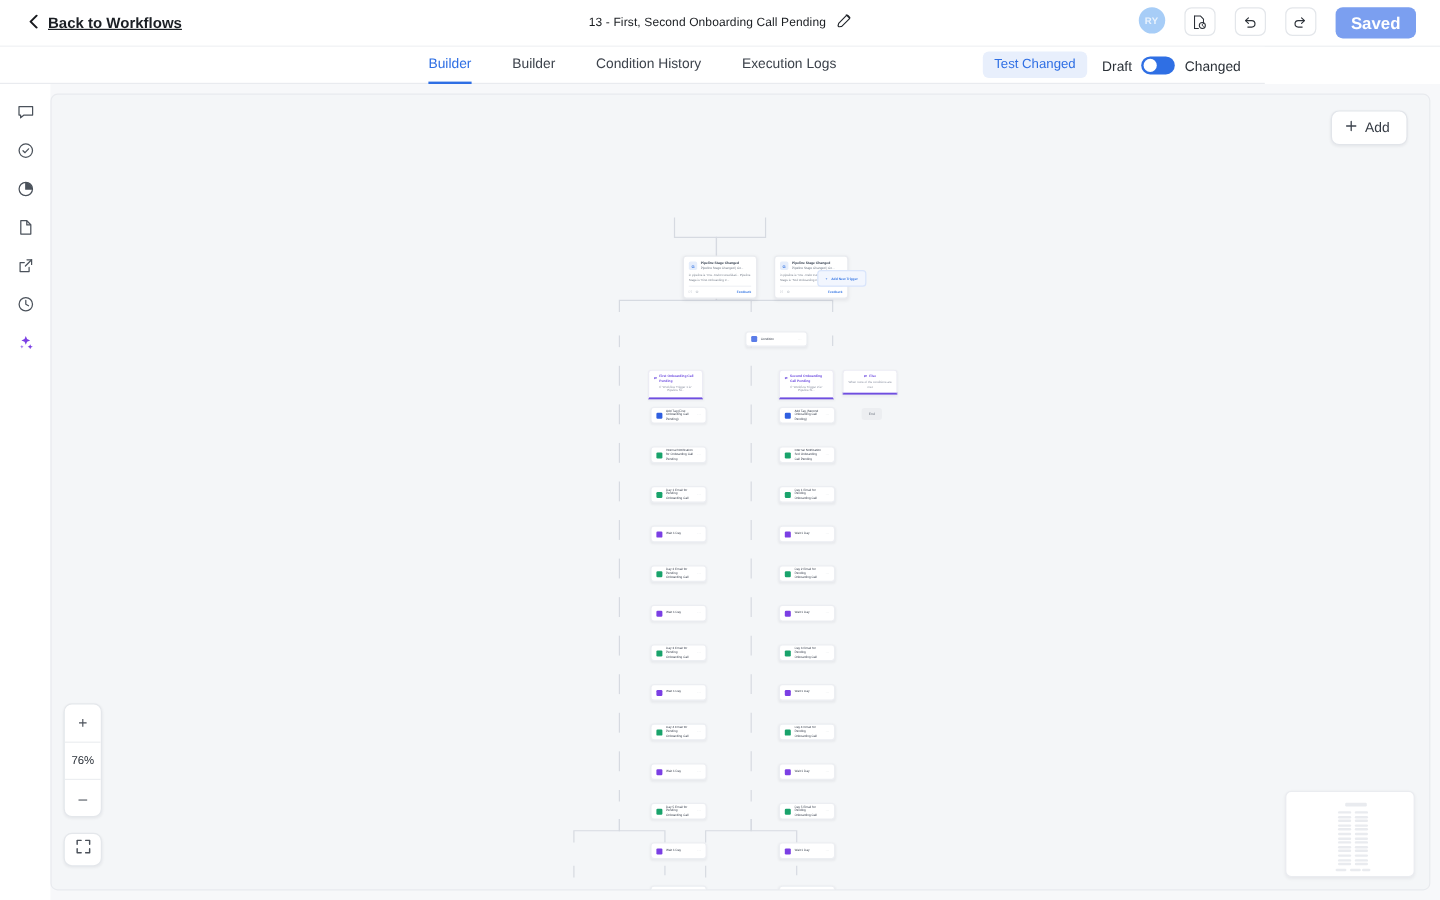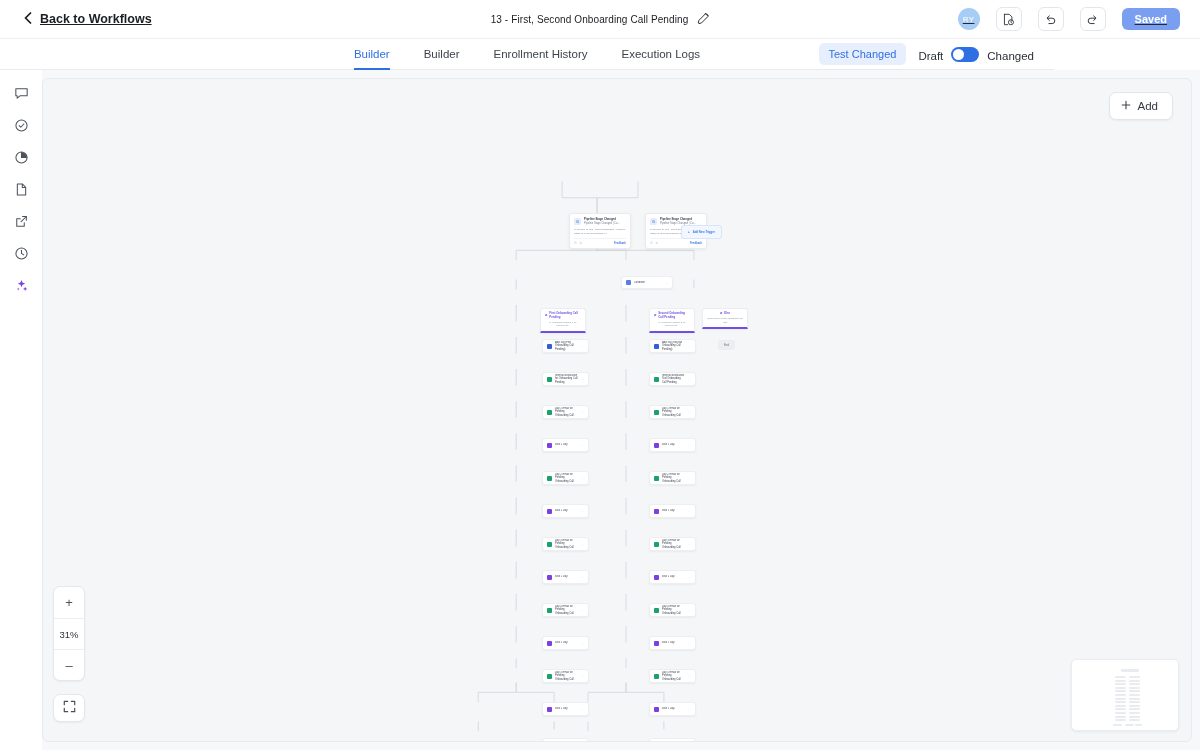--- a/index.html
+++ b/index.html
@@ -27,38 +27,38 @@
   .chev { display: block; }
   .title-wrap {
     position: absolute; left: 0; right: 0; top: 0; bottom: 0;
     display: flex; align-items: center; justify-content: center;
     gap: 9px; pointer-events: none;
   }
   .wf-title { font-size: 10px; font-weight: 400; color: #191c20; letter-spacing: .1px; }
   .pencil { pointer-events: auto; cursor: pointer; display:block; }
 
   .top-right {
-    margin-left: auto; display: flex; align-items: center;
-    gap: 16px; margin-right: 20px; text-decoration: underline;
+    margin-left: auto; display: flex; 
+    gap: 16px; margin-right: 20px;
   }
   .avatar {
     width: 22px; height: 22px; border-radius: 50%;
     background: #a7cdf7; color: #eaf3fd;
     font-size: 8px; font-weight: 700;
     display: flex; align-items: center; justify-content: center;
     letter-spacing: .4px;
   }
   .icon-btn {
     width: 26px; height: 24px; border: 1px solid #e3e6ea; border-radius: 6px;
     background: #fff; display: flex; align-items: center; justify-content: center;
     cursor: pointer;
   }
   .saved-btn {
     background: #7b9ff0; color: #fff;
-    font-size: 11px; font-weight: 600;
+    font-size: 14px; font-weight: 600;
     padding: 5px 13px; border-radius: 6px; border: none;
     cursor: pointer;
   }
 
   
   .tabbar {
     height: 31px; width: 1054px;
     display: flex; align-items: center;
     border-bottom: 1px solid #e9ebef;
     background: #fff; position: relative;
@@ -262,21 +262,21 @@
         </svg>
     </div>
     <button class="saved-btn">Saved</button>
   </div>
 </div>
 
 <div class="tabbar">
   <div class="tabs">
     <div class="tab active">Builder</div>
     <div class="tab">Builder</div>
-    <div class="tab">Enrollment History</div>
+    <div class="tab">Condition History</div>
     <div class="tab">Execution Logs</div>
   </div>
   <div class="tab-right">
     <button class="test-wf">Test Changed</button>
     <div class="pubwrap">
       <span>Draft</span>
       <div class="toggle">
           <div class="knob"></div>
         </div>
       <span>Changed</span>
@@ -592,21 +592,21 @@
             </div>
           </div>
         <div id="bottom">
             <div class="node" style="left: 499px; top: 659px; width: 47px; height: 13px;"></div>
             <div class="node" style="left: 606px; top: 659px; width: 47px; height: 13px;"></div>
           </div>
       </div>
 
       <div class="zoomgroup">
         <div class="zbtn">+</div>
-        <div class="zbtn zlevel">31%</div>
+        <div class="zbtn zlevel">76%</div>
         <div class="zbtn">–</div>
       </div>
       <div class="fitbtn">
         <span>
           <svg width="13" height="13" viewBox="0 0 14 14">
               <path d="M1.4 5V1.4H5M9 1.4h3.6V5M12.6 9v3.6H9M5 12.6H1.4V9" stroke="#4a5059" stroke-width="1.3" fill="none" stroke-linecap="round" stroke-linejoin="round"></path>
             </svg>
         </span>
       </div>
 

